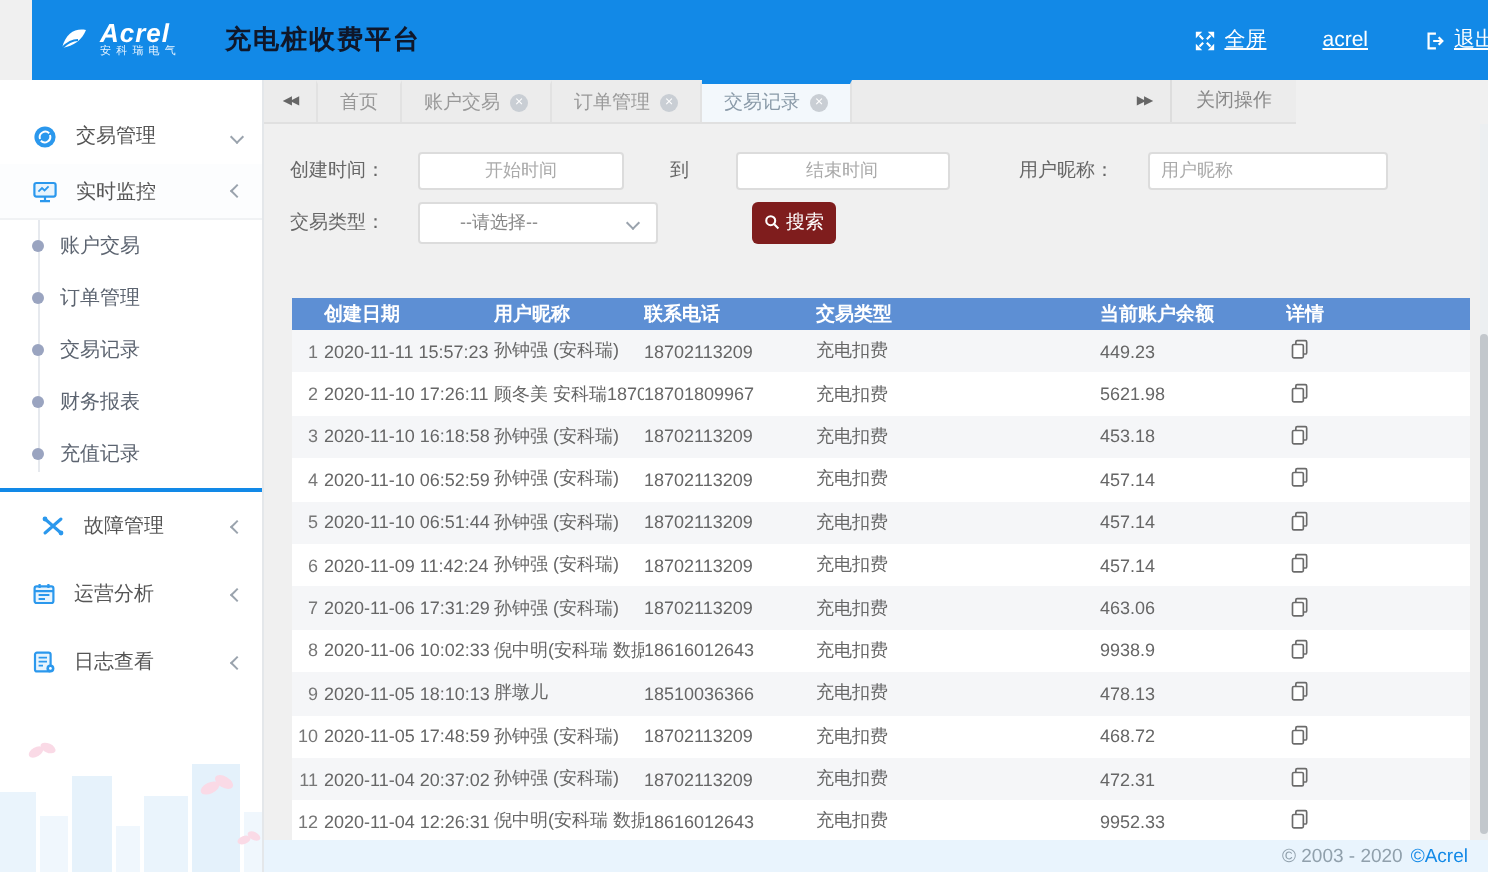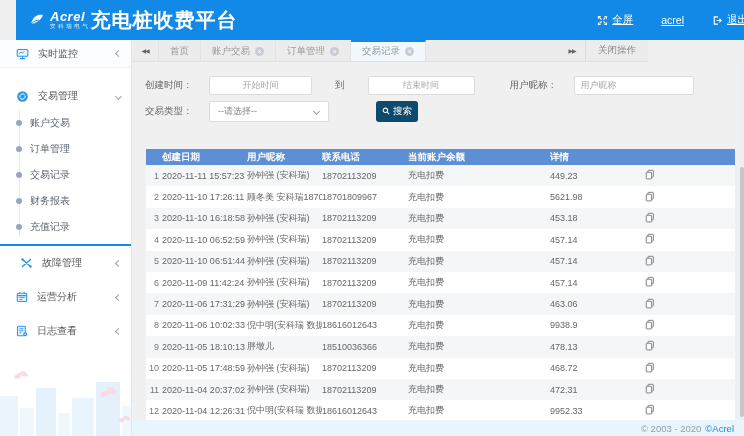--- a/index.html
+++ b/index.html
@@ -6,21 +6,21 @@
   html,body { width:744px; height:436px; overflow:hidden; }
   body { font-family:"Liberation Sans","DejaVu Sans",sans-serif; font-size:10px; color:#666; background:#fff; }
   .app { position:relative; width:744px; height:436px; overflow:hidden; background:#f0f0f0; }
 
   
   .hdr { position:absolute; top:0; left:16px; width:744px; height:40px; background:#1289e7; display:flex; align-items:center; }
   .logo { display:flex; align-items:center; margin-left:13px; gap:5px; }
   .logo-stack { display:flex; flex-direction:column; line-height:1; }
   .brand { color:#fff; font-weight:bold; font-style:italic; font-size:13px; letter-spacing:.5px; }
   .brand-sub { color:#e8f4ff; font-size:5.5px; letter-spacing:2.6px; margin-top:1px; }
-  .app-title { color:#ffffff; font-size:20px; font-weight:bold; letter-spacing:1px; }
+  .app-title { color:#0f172a; font-size:13px; font-weight:bold; margin-left:22px; letter-spacing:1px; }
   .hdr-right { position:absolute; right:12px; top:0; height:40px; display:flex; align-items:center; gap:28px; color:#fff; font-size:10.5px;text-decoration:underline; }
   .hbtn { display:flex; align-items:center; gap:4px; cursor:pointer; }
 
   
   .sidebar { position:absolute; top:40px; left:0; width:132px; height:396px; background:#fff; border-right:1px solid #e4e7ea; overflow:hidden; }
   .side-item { height:28px; display:flex; align-items:center; padding:0 10px 0 16px; gap:9px; font-size:10px; color:#555; cursor:pointer; position:relative; }
   .side-item .lbl { flex:1; }
   .side-item.first { border-bottom:1px solid #f0f2f4; background:#fcfdfe; }
   .side-item.grp { margin-top:14px; }
   .chev { width:5px; height:5px; border-right:1px solid #9aa3ad; border-bottom:1px solid #9aa3ad; display:inline-block; }
@@ -50,23 +50,23 @@
   .f-row.second { margin-top:6px; }
   .f-label { width:48px; font-size:9.5px; color:#666; }
   .f-input { height:19px; border:1px solid #dcdcdc; border-radius:2px; background:#fff; font-size:9px; color:#555; padding:0 6px; outline:none; font-family:inherit; }
   .f-input::placeholder { color:#aaa; }
   .f-input.center::placeholder { text-align:center; }
   .in-start { width:103px; text-align:center; }
   .to-lbl { margin:0 7px; font-size:9.5px; color:#666; }
   .in-end { width:107px; text-align:center; }
   .lbl-nick { margin-left:19px; width:48px; }
   .in-nick { width:120px; }
-  .f-select { width:120px; height:21px; border:1px solid #dcdcdc; border-radius:2px; background:#fff; display:flex; align-items:center; padding:0 8px; font-size:9px; color:#888; cursor:pointer; position:relative; }
+  .f-select { width:120px; height:21px; border:1px solid #dcdcdc; border-radius:2px; background:#fff; display:flex; align-items:center; padding:0 20px; font-size:9px; color:#888; cursor:pointer; position:relative; }
   .f-select .chev { position:absolute; right:9px; top:7px; }
-  .search-btn { margin-left:31px; width:42px; height:21px; background:#0c4a6e; border:none; border-radius:3px; color:#fff; font-size:9.5px; display:flex; align-items:center; justify-content:center; gap:3px; cursor:pointer; font-family:inherit; }
+  .search-btn { margin-left:31px; width:42px; height:21px; background:#7f1d1d; border:none; border-radius:3px; color:#fff; font-size:9.5px; display:flex; align-items:center; justify-content:center; gap:3px; cursor:pointer; font-family:inherit; }
 
   
   .datatable { position:absolute; top:87px; left:14px; width:589px; background:#eab308; }
   .thead, .tr { display:grid; grid-template-columns:16px 85px 75px 86px 142px 93px 1fr; align-items:center; }
   .thead { height:16px; background:#5d8fd4; color:#fff; font-size:9.5px; font-weight:bold; }
   .tr { height:21.4px; font-size:9px; color:#666; background:#fff; }
   .tr:nth-child(even) { background:#f5f6f8; }
   .td, .th { overflow:hidden; white-space:nowrap; }
   .c-idx { text-align:right; padding-right:3px; color:#777; }
   .c-nick { padding-right:2px; }
@@ -117,41 +117,41 @@
               <path d="M6.5 2 H2.5 V10 H6.5"></path>
               <path d="M5 6 H10 M8 4 L10 6 L8 8"></path>
             </svg>
         </span>
         <span>退出</span>
       </span>
     </div>
   </div>
 
   <div class="sidebar">
+    <div class="side-item grp">
+      <span>
+        <svg width="13" height="13" viewBox="0 0 13 13">
+            <circle cx="6.5" cy="6.5" r="5.3" fill="#2b98ed"></circle>
+            <path d="M4 7.5 A2.8 2.8 0 0 1 8.6 4.6 M9 5.5 A2.8 2.8 0 0 1 4.4 8.4" stroke="#fff" stroke-width="1" fill="none"></path>
+          </svg>
+      </span>
+      <span class="lbl">交易管理</span>
+      <span class="chev down"></span>
+    </div>
+
     <div class="side-item first">
       <span>
         <svg width="13" height="12" viewBox="0 0 13 12" fill="none" stroke="#2b98ed" stroke-width="1.1">
             <rect x="1.2" y="1.5" width="10.6" height="6.8" rx="1" fill="#e8f4fd"></rect>
             <path d="M6.5 8.3 V10.3 M4 10.6 H9"></path>
             <path d="M3.2 5.8 L5 4 L6.3 5.2 L8.3 3.2" stroke-width="0.9"></path>
           </svg>
       </span>
       <span class="lbl">实时监控</span>
       <span class="chev left"></span>
-    </div>
-
-    <div class="side-item grp">
-      <span>
-        <svg width="13" height="13" viewBox="0 0 13 13">
-            <circle cx="6.5" cy="6.5" r="5.3" fill="#2b98ed"></circle>
-            <path d="M4 7.5 A2.8 2.8 0 0 1 8.6 4.6 M9 5.5 A2.8 2.8 0 0 1 4.4 8.4" stroke="#fff" stroke-width="1" fill="none"></path>
-          </svg>
-      </span>
-      <span class="lbl">交易管理</span>
-      <span class="chev down"></span>
     </div>
 
     <div class="submenu">
       <div class="sub-item">
         <span class="dot"></span>
         <span>账户交易</span>
       </div>
       <div class="sub-item">
         <span class="dot"></span>
         <span>订单管理</span>
@@ -276,20 +276,21 @@
         </button>
       </div>
     </div>
 
     <div class="datatable">
       <div class="thead">
         <div class="th"></div>
         <div class="th">创建日期</div>
         <div class="th">用户昵称</div>
         <div class="th">联系电话</div>
+        <div class="th">交易类型</div>
         <div class="th">当前账户余额</div>
         <div class="th">详情</div>
       </div>
 
       <div class="tr">
         <div class="td c-idx">1</div>
         <div class="td">2020-11-11 15:57:23</div>
         <div class="td c-nick">孙钟强 (安科瑞)</div>
         <div class="td">18702113209</div>
         <div class="td">充电扣费</div>

